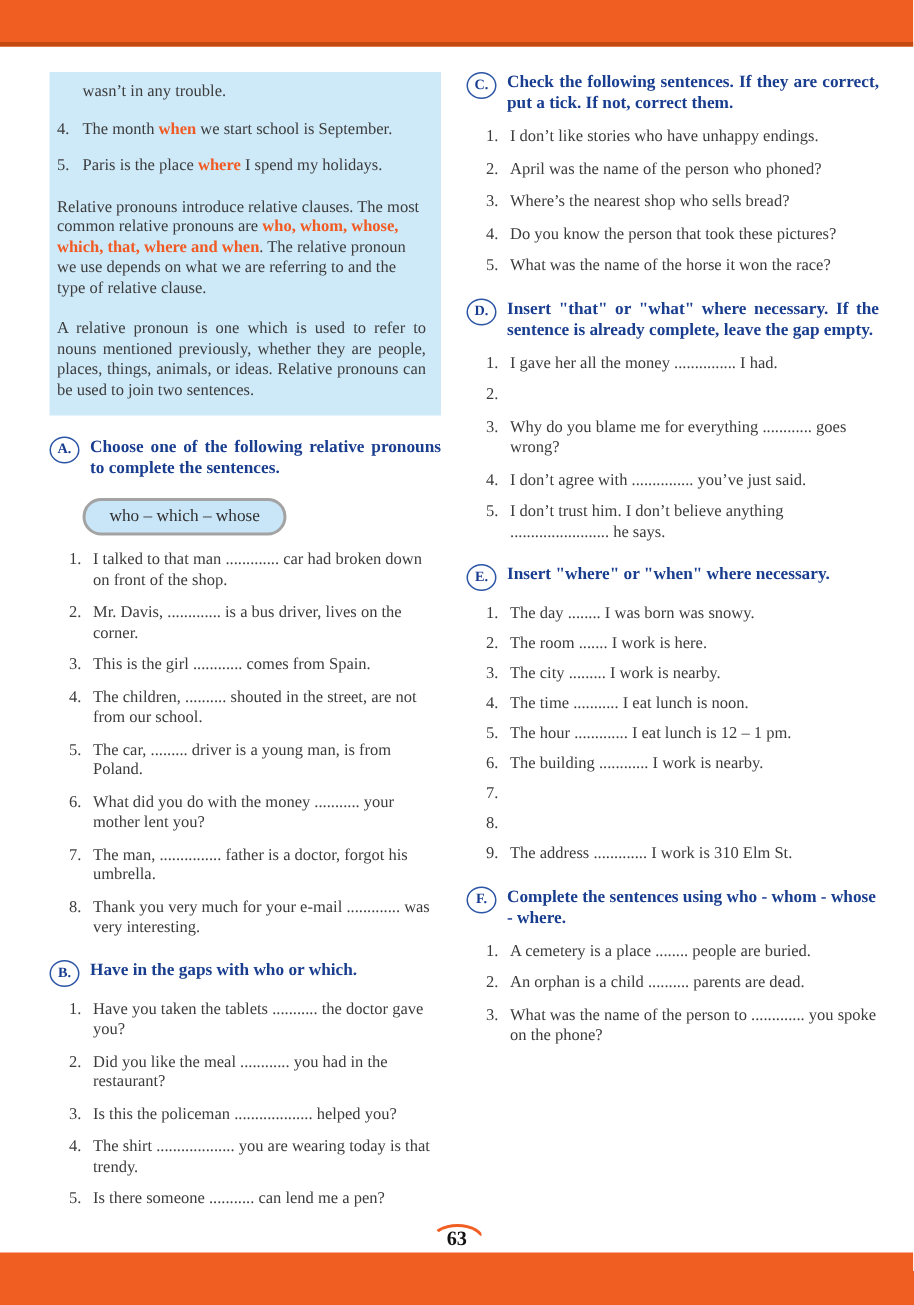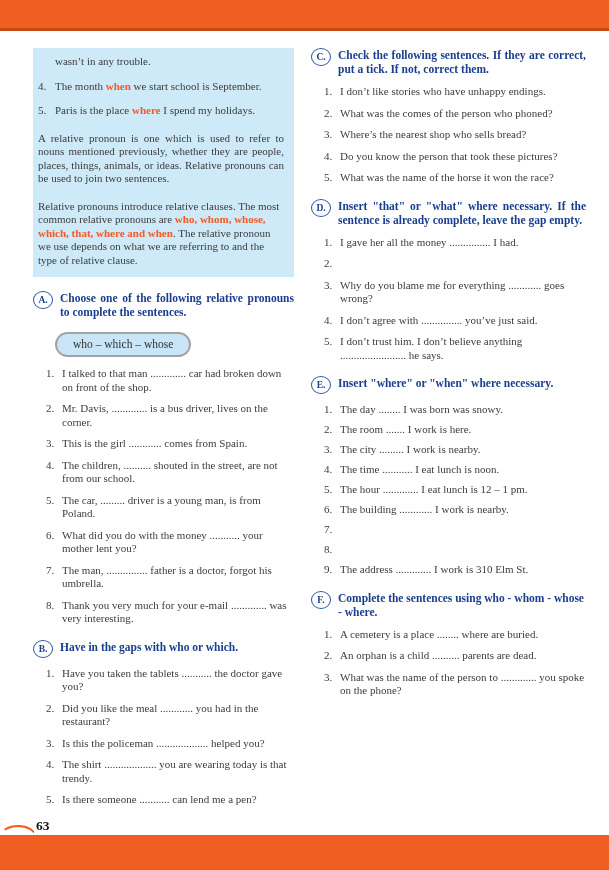--- a/index.html
+++ b/index.html
@@ -60,21 +60,21 @@
 
   
   .list { padding-left:13px; }
   .list .item { display:flex; margin-bottom:8px; font-size:11px; line-height:13.5px; }
   .list .item .num { flex:none; width:16px; }
   .list.tight .item { margin-bottom:6.5px; }
 
   
   .page-num {
     position:absolute; bottom:36px; left:0; width:100%;
-    display:flex; flex-direction:row; align-items:center;
+    display:flex; flex-direction:column; align-items:center;
   }
   .arc {
     width:36px; height:11px; border:2.5px solid transparent;
     border-top-color:#f05e22;
     border-radius:50% 50% 0 0 / 100% 100% 0 0;
     margin-bottom:-9px;
   }
   .pnum { font-size:13.5px; font-weight:bold; color:#111111; }
 </style>
 </head>
@@ -90,22 +90,22 @@
       <div class="intro">
         <p class="cont">wasn’t in any trouble.</p>
         <div class="num-line">
           <span class="num">4.</span>
           <span class="txt"><span>The month </span><span class="hl">when</span><span> we start school is September.</span></span>
         </div>
         <div class="num-line">
           <span class="num">5.</span>
           <span class="txt"><span>Paris is the place </span><span class="hl">where</span><span> I spend my holidays.</span></span>
         </div>
+        <p class="para last"><span>Relative pronouns introduce relative clauses. The most common relative pronouns are </span><span class="hl">who, whom, whose, which, that, where and when</span><span>. The relative pronoun we use depends on what we are referring to and the type of relative clause.</span></p>
         <p class="para">A relative pronoun is one which is used to refer to nouns mentioned previously, whether they are people, places, things, animals, or ideas. Relative pronouns can be used to join two sentences.</p>
-        <p class="para last"><span>Relative pronouns introduce relative clauses. The most common relative pronouns are </span><span class="hl">who, whom, whose, which, that, where and when</span><span>. The relative pronoun we use depends on what we are referring to and the type of relative clause.</span></p>
       </div>
 
       <div class="sec-header">
         <span class="letter">A.</span>
         <span class="sec-title">Choose one of the following relative pronouns to complete the sentences.</span>
       </div>
       <span class="pill">who – which – whose</span>
       <div class="list">
           <div class="item">
             <span class="num">1.</span>
@@ -176,21 +176,21 @@
         <span class="letter">C.</span>
         <span class="sec-title">Check the following sentences. If they are correct, put a tick. If not, correct them.</span>
       </div>
       <div class="list">
           <div class="item">
             <span class="num">1.</span>
             <span class="txt">I don’t like stories who have unhappy endings.</span>
           </div>
           <div class="item">
             <span class="num">2.</span>
-            <span class="txt">What was the comes of the person who phoned?</span>
+            <span class="txt">April was the name of the person who phoned?</span>
           </div>
           <div class="item">
             <span class="num">3.</span>
             <span class="txt">Where’s the nearest shop who sells bread?</span>
           </div>
           <div class="item">
             <span class="num">4.</span>
             <span class="txt">Do you know the person that took these pictures?</span>
           </div>
           <div class="item">
@@ -266,21 +266,21 @@
           </div>
         </div>
 
       <div class="sec-header">
         <span class="letter">F.</span>
         <span class="sec-title noj">Complete the sentences using who -  whom - whose - where.</span>
       </div>
       <div class="list">
           <div class="item">
             <span class="num">1.</span>
-            <span class="txt">A cemetery is a place ........ where are buried.</span>
+            <span class="txt">A cemetery is a place ........ people are buried.</span>
           </div>
           <div class="item">
             <span class="num">2.</span>
             <span class="txt">An orphan is a child .......... parents are dead.</span>
           </div>
           <div class="item">
             <span class="num">3.</span>
             <span class="txt">What was the name of the person to ............. you spoke on the phone?</span>
           </div>
         </div>

